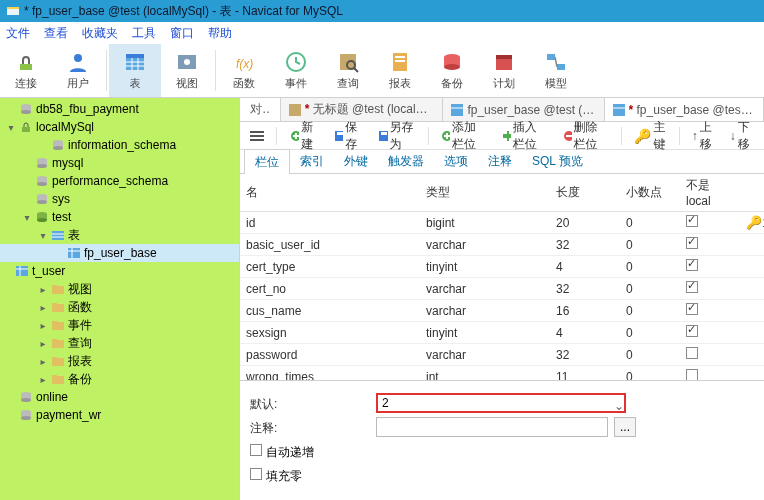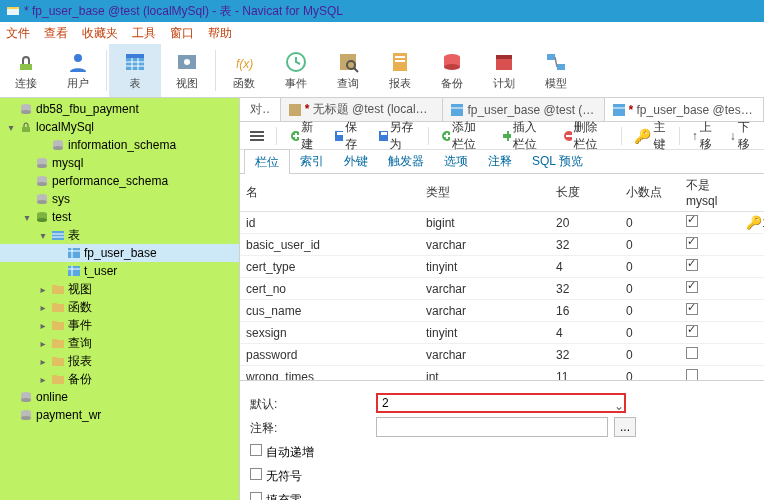--- a/index.html
+++ b/index.html
@@ -1,19 +1,19 @@
 <!DOCTYPE html>
 <html><head>
 <meta charset="utf-8">
 <style>
 * { margin: 0; padding: 0; box-sizing: border-box; font-family: "Microsoft YaHei", Tahoma, sans-serif; font-size: 12px; }
 body { background: #fff; width: 764px; height: 500px; overflow: hidden; display: flex; flex-direction: column; }
-.titlebar { background: #2a9cd4; color: #4c1d95; height: 22px; display: flex; align-items: center; padding: 0 6px; gap: 4px; }
+.titlebar { background: #2a9cd4; color: #0f172a; height: 22px; display: flex; align-items: center; padding: 0 6px; gap: 4px; }
 .titlebar .icon { width: 14px; height: 14px; display: inline-flex; }
-.menubar { height: 22px; display: flex; align-items: center; padding: 0 6px; gap: 14px; color: #c2410c; }
+.menubar { height: 22px; display: flex; align-items: center; padding: 0 6px; gap: 14px; color: #1d4ed8; }
 .menubar span { cursor: default; }
 .toolbar { height: 54px; display: flex; border-bottom: 1px solid #d0d0d0; }
 .toolbtn { width: 52px; display: flex; flex-direction: column; align-items: center; justify-content: center; gap: 2px; cursor: pointer; }
 .toolbtn.active { background: #d6e9f5; }
 .toolbtn .ticon { width: 24px; height: 24px; display: flex; align-items: center; justify-content: center; }
 .toolbtn .tlabel { font-size: 11px; color: #444; }
 .toolsep { width: 1px; background: #e0e0e0; margin: 6px 2px; }
 .main { display: flex; flex: 1; min-height: 0; }
 .sidebar { width: 240px; border-right: 1px solid #d0d0d0; overflow: auto; padding: 2px 0; background: #bef264; }
 .tree-row { display: flex; align-items: center; height: 18px; padding-right: 4px; cursor: default; white-space: nowrap; }
@@ -274,21 +274,21 @@
         <span class="tw"></span>
         <span class="tico">
           <svg width="14" height="12">
             <rect x="1" y="1" width="12" height="10" fill="#5ba8e0"></rect>
             <line x1="1" y1="4" x2="13" y2="4" stroke="#fff"></line>
             <line x1="5" y1="1" x2="5" y2="11" stroke="#fff"></line>
           </svg>
         </span>
         <span>fp_user_base</span>
       </div>
-      <div class="tree-row" style="padding-left: 52px;">
+      <div class="tree-row" style="">
         <span class="tw"></span>
         <span class="tico">
           <svg width="14" height="12">
             <rect x="1" y="1" width="12" height="10" fill="#5ba8e0"></rect>
             <line x1="1" y1="4" x2="13" y2="4" stroke="#fff"></line>
             <line x1="5" y1="1" x2="5" y2="11" stroke="#fff"></line>
           </svg>
         </span>
         <span>t_user</span>
       </div>
@@ -500,21 +500,21 @@
             <col style="width:60px">
             <col style="width:60px">
             <col>
           </colgroup>
         <thead>
             <tr>
           <th>名</th>
           <th>类型</th>
           <th>长度</th>
           <th>小数点</th>
-          <th>不是 mysql</th>
+          <th>不是 local</th>
           <th></th>
         </tr>
           </thead>
         <tbody id="gridbody">
             <tr>
               <td>id</td>
               <td>bigint</td>
               <td>20</td>
               <td>0</td>
               <td><span class="chk on"></span></td>
@@ -596,20 +596,17 @@
       </div>
       <div class="brow">
         <span class="blabel">注释:</span>
         <input style="width: 232px; height: 20px; border: 1px solid rgb(187, 187, 187); padding: 0px 4px;">
         <button style="width:22px;height:20px;border:1px solid #bbb;background:#f4f4f4">...</button>
       </div>
       <div class="brow">
           <label><span class="cbx"></span><span>自动递增</span></label>
         </div>
       <div class="brow">
-          <label><span class="cbx"></span><span>无符号</span></label>
-        </div>
-      <div class="brow">
           <label><span class="cbx"></span><span>填充零</span></label>
         </div>
     </div>
   </div>
 </div>
 
 </body></html>

